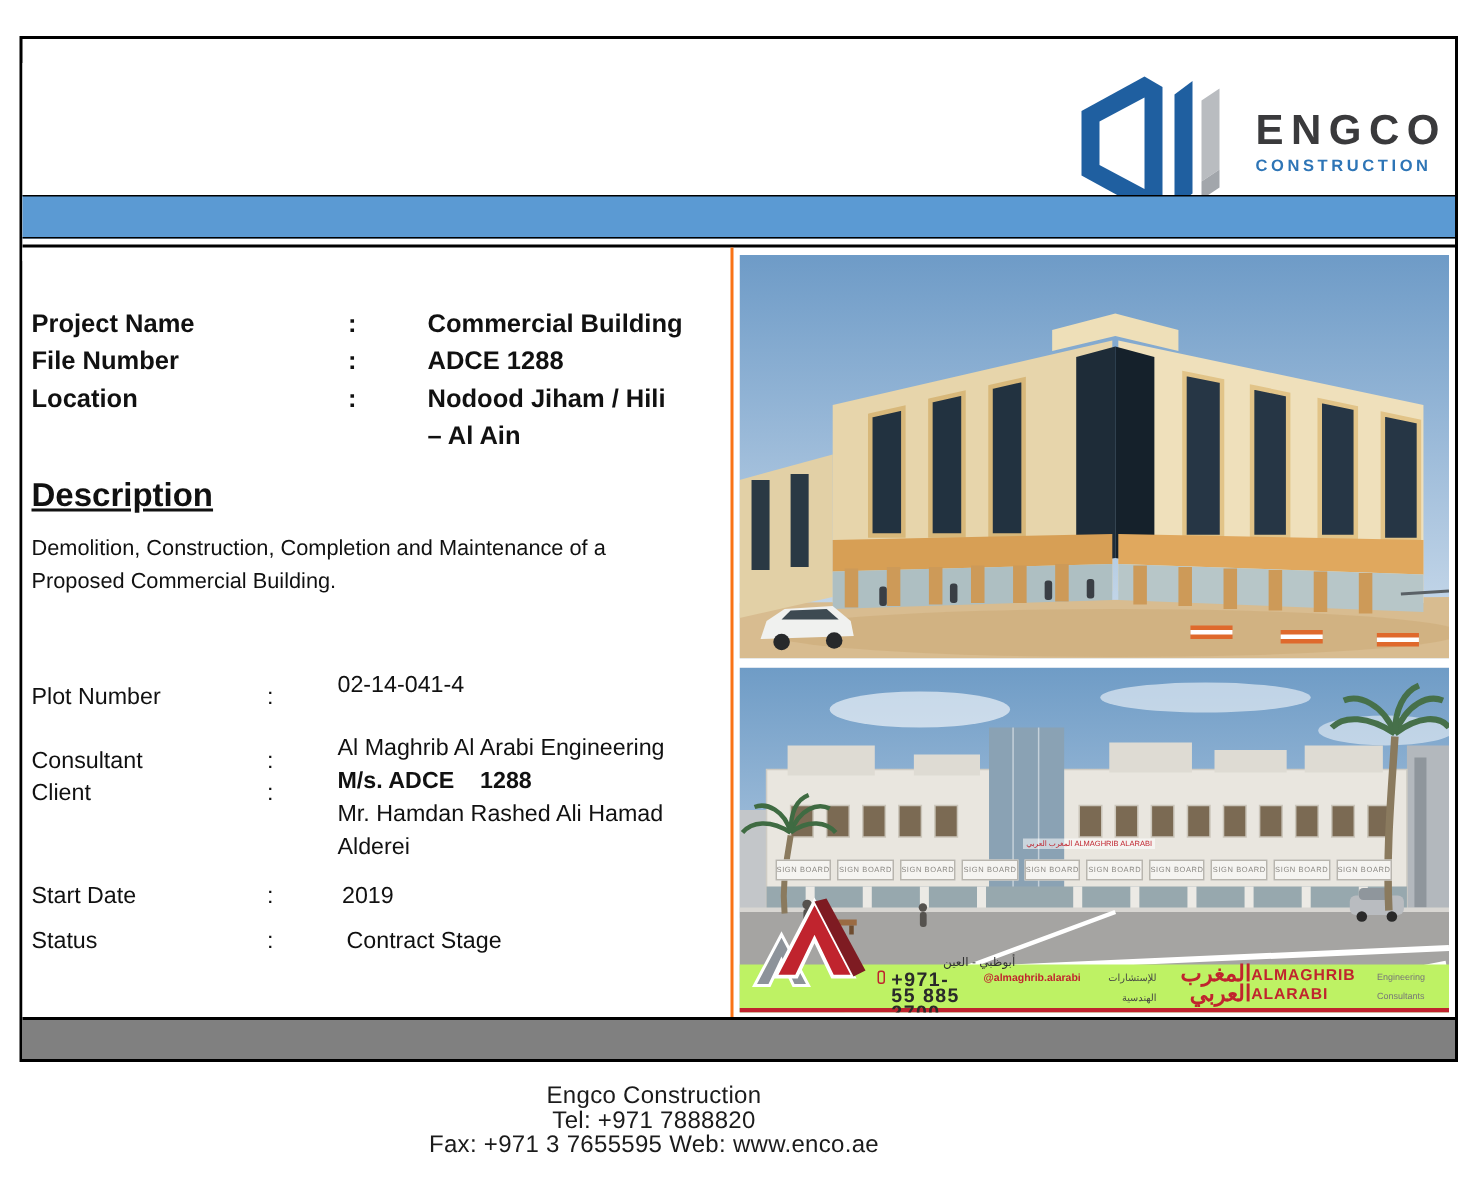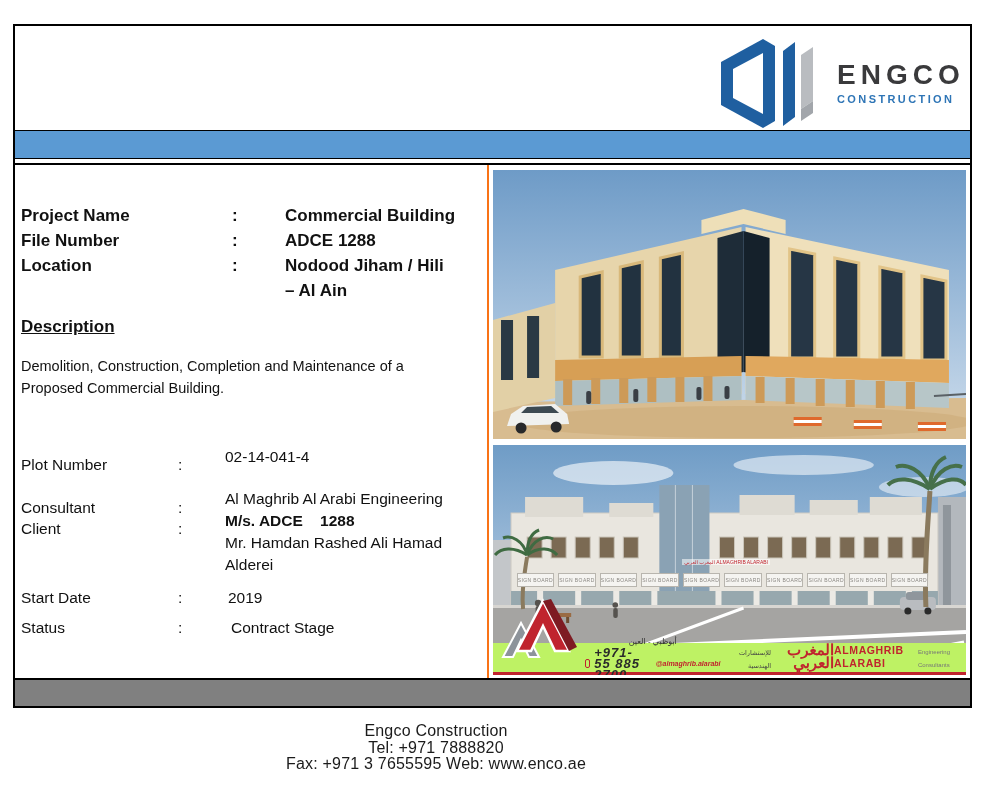--- a/index.html
+++ b/index.html
@@ -3,58 +3,58 @@
 <meta charset="utf-8">
 <style>
   html,body{margin:0;padding:0;}
   body{
     width:986px;height:790px;position:relative;background:#ffffff;
     font-family:"Liberation Sans", sans-serif;color:#111;overflow:hidden;
   }
   .frame{position:absolute;left:13px;top:24px;width:955px;height:680px;border:2px solid #000;background:#fff;}
 
   
-  .header{position:absolute;top:4px;left:0;right:0;height:132px;background:#fff;}
+  .header{position:absolute;top:16px;left:0;right:0;height:132px;background:#fff;}
   .logo-icon{position:absolute;left:698px;top:7px;width:118px;height:92px;}
   .logo-text{position:absolute;left:822px;top:30px;display:flex;flex-direction:column;}
   .logo-title{font-size:28px;font-weight:bold;color:#3a3a3c;letter-spacing:5px;line-height:30px;}
   .logo-subtitle{font-size:11px;font-weight:bold;color:#2e75b6;letter-spacing:2.4px;margin-top:3px;}
 
   .bluebar{position:absolute;top:104px;left:0;right:0;height:27px;background:#5b9ad3;border-top:1px solid #000;border-bottom:1px solid #000;}
 
   
   .content{position:absolute;top:137px;left:0;right:0;bottom:26px;border-top:2px solid #000;display:flex;background:#fff;}
   .left-cell{width:472px;border-right:2px solid #f97316;position:relative;flex:none;}
   .right-cell{flex:1;padding:5px 4px;display:flex;flex-direction:column;gap:6px;min-width:0;}
 
   
   .abs{position:absolute;white-space:nowrap;}
   .b17{font-size:17px;font-weight:bold;}
   .r15{font-size:15.5px;font-weight:normal;}
-  .desc-h{font-size:17px;font-weight:bold;text-decoration:underline;}
+  .desc-h{font-size:22px;font-weight:bold;text-decoration:underline;}
   .desc-p{position:absolute;left:6px;top:190px;width:410px;font-size:14.5px;line-height:22px;white-space:normal;}
   .pre{white-space:pre;}
 
   
   .photo{position:relative;width:100%;overflow:hidden;background:#dfe6ee;}
   .photo1{height:269px;flex:none;}
   .photo2{flex:1;}
   .photo svg.scene{position:absolute;inset:0;width:100%;height:100%;display:block;}
 
   .signs{position:absolute;left:5%;right:8%;top:128px;height:14px;display:flex;gap:4px;}
   .signs span{flex:1;background:#f5f4f1;border:1px solid #b8b5ae;font-size:5px;color:#8a8782;
     display:flex;align-items:center;justify-content:center;overflow:hidden;letter-spacing:.4px;}
   .facade-brand{position:absolute;left:40%;top:114px;font-size:5px;color:#c0242e;background:rgba(255,255,255,.55);
     padding:0 2px;white-space:nowrap;}
 
   .render-banner{position:absolute;left:0;right:0;bottom:0;height:32px;background:#bef264;
     border-bottom:3px solid #c0242e;display:flex;align-items:center;padding-left:92px;box-sizing:border-box;}
   .b-mid{display:flex;flex-direction:column;align-items:center;line-height:11px;margin-right:14px;}
   .b-city{font-size:8px;color:#333;}
-  .b-phone-row{display:flex;align-items:center;gap:4px;font-style:italic;}
+  .b-phone-row{display:flex;gap:4px;}
   .b-phone{font-size:13px;font-weight:bold;color:#2a2a2a;letter-spacing:1px;}
   .b-ig{font-size:7px;color:#c0242e;font-weight:bold;}
   .b-sq{width:7px;height:7px;border:1.5px solid #c0242e;border-radius:2px;display:inline-block;}
   .b-right{margin-left:auto;margin-right:6px;display:flex;flex-direction:row;align-items:flex-end;line-height:13px;}
   .b-ar-row{display:flex;align-items:baseline;gap:4px;}
   .b-tagline{font-size:6.5px;color:#444;}
   .b-brand-ar{font-size:15px;color:#c0242e;font-weight:bold;}
   .b-en-row{display:flex;align-items:baseline;gap:4px;}
   .b-brand-en{font-size:10.5px;color:#c0242e;font-weight:bold;letter-spacing:.6px;}
   .b-sub-en{font-size:6px;color:#777;}

